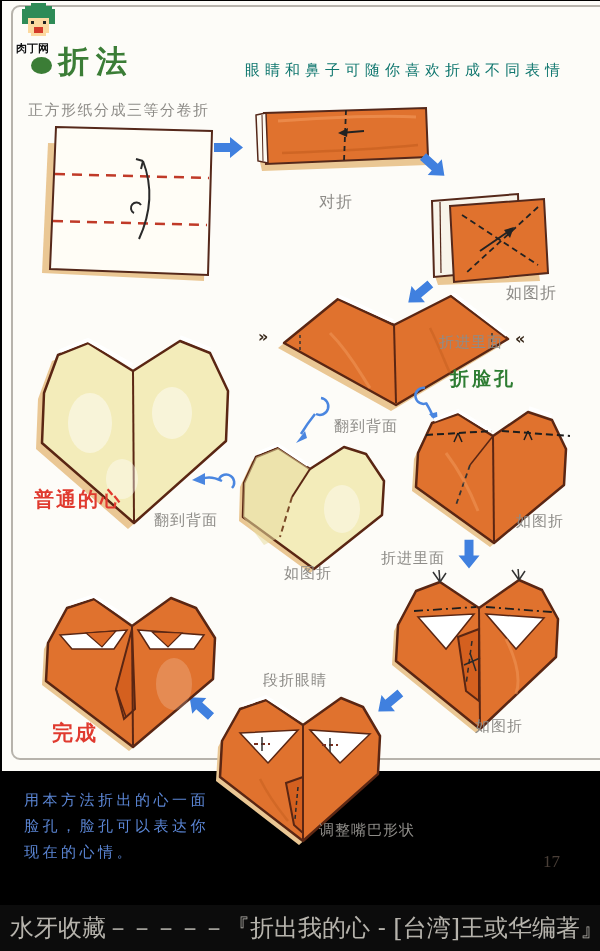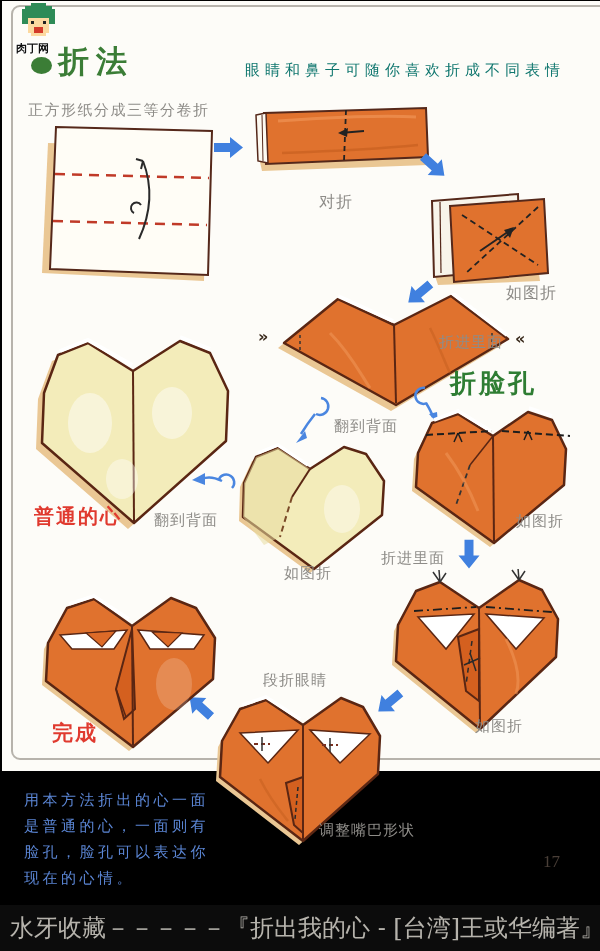--- a/index.html
+++ b/index.html
@@ -5,21 +5,21 @@
   html,body{margin:0;padding:0;}
   body{
     width:600px;height:951px;position:relative;background:#000;
     font-family:"DejaVu Sans","Liberation Sans",sans-serif;overflow:hidden;
   }
   .page{position:absolute;left:2px;top:1px;width:596px;height:770px;background:#fdfcf8;padding-left:28px;}
   .frame{position:absolute;left:9px;top:4px;right:9px;bottom:11px;border:2px solid #b7b3ac;border-radius:9px;}
   .abs{position:absolute;}
   .lbl{position:absolute;color:#8e8c88;font-size:15px;letter-spacing:1px;white-space:nowrap;}
   .lbl-big{font-size:16px;}
-  .sec{position:absolute;color:#2e7d33;font-size:26px;font-weight:bold;letter-spacing:3px;white-space:nowrap;}
+  .sec{position:absolute;color:#2e7d33;font-size:19px;font-weight:bold;letter-spacing:3px;white-space:nowrap;}
   .red{position:absolute;color:#e03a2f;font-size:20px;font-weight:bold;letter-spacing:2px;white-space:nowrap;}
   .blue-hand{position:absolute;color:#0f766e;font-family:"DejaVu Serif","Liberation Serif",serif;}
   .title{position:absolute;left:56px;top:40px;color:#3b7d36;font-size:31px;font-weight:bold;letter-spacing:7px;}
   .title-dot{position:absolute;left:29px;top:56px;width:21px;height:17px;background:#3b7d36;border-radius:50%;}
   .logo-text{position:absolute;left:14px;top:40px;font-size:11px;font-weight:bold;color:#111;
     text-shadow:-1px 0 #fff,1px 0 #fff,0 -1px #fff,0 1px #fff,1px 1px #fff,-1px -1px #fff;}
   .note{position:absolute;left:22px;top:786px;color:#5b86d5;font-size:15px;letter-spacing:3.5px;
     line-height:26px;font-family:"DejaVu Serif","Liberation Serif",serif;}
   .pagenum{position:absolute;left:541px;top:851px;color:#4a3f38;font-size:17px;
     font-family:Liberation Serif, serif;}
@@ -131,21 +131,21 @@
   <svg class="abs" style="left:28px;top:330px" width="212" height="200" viewBox="0 0 212 200">
     <polygon points="8,68 22,30 52,18 97,46 144,16 174,28 192,66 190,116 98,198 6,118" fill="#eac794"></polygon>
     <polygon points="14,62 28,24 58,12 103,40 150,10 180,22 198,60 196,110 104,192 12,112" fill="#f3ecba" stroke="#5a2613" stroke-width="2.5" stroke-linejoin="round"></polygon>
     <path d="M30,20 L58,9 L102,34" stroke="#fff" stroke-width="4" fill="none"></path>
     <path d="M150,6 L180,18" stroke="#fff" stroke-width="4" fill="none"></path>
     <path d="M103,40 L104,190" stroke="#5a2613" stroke-width="2" fill="none"></path>
     <ellipse cx="60" cy="92" rx="22" ry="30" fill="#fff" opacity=".45"></ellipse>
     <ellipse cx="142" cy="82" rx="20" ry="26" fill="#fff" opacity=".45"></ellipse>
     <ellipse cx="92" cy="148" rx="16" ry="20" fill="#fff" opacity=".4"></ellipse>
   </svg>
-  <div class="red" style="left:32px;top:485px;margin-top:17px;">普通的心</div>
+  <div class="red" style="left:32px;top:485px;">普通的心</div>
 
   <svg class="abs" style="left:186px;top:466px" width="58" height="36" viewBox="0 0 58 36">
     <path d="M31,12 a8,8 0 1,1 13,9" fill="none" stroke="#4a86e0" stroke-width="2.5"></path>
     <path d="M34,14 Q22,8 14,12" fill="none" stroke="#4a86e0" stroke-width="2.5"></path>
     <polygon points="17,6 4,13 17,18" fill="#4a86e0"></polygon>
   </svg>
   <div class="lbl" style="left:152px;top:510px;">翻到背面</div>
 
   <svg class="abs" style="left:232px;top:438px" width="160" height="138" viewBox="0 0 160 138">
     <polygon points="6,48 18,22 40,13 72,34 106,12 128,19 146,46 144,80 76,134 5,82" fill="#eac794"></polygon>
@@ -225,21 +225,20 @@
     <polygon points="118,43 148,44 134,58" fill="#dd6b28" stroke="#5a2613" stroke-width="1.2"></polygon>
     <polygon points="98,40 82,100 90,130 101,120" fill="#d4601f" stroke="#5a2613" stroke-width="2"></polygon>
     <path d="M82,100 L92,128" stroke="#5a2613" stroke-width="1.5" fill="none"></path>
     <path d="M98,37 L99,156" stroke="#5a2613" stroke-width="2" fill="none"></path>
     <ellipse cx="140" cy="95" rx="18" ry="26" fill="#fff" opacity=".18"></ellipse>
   </svg>
   <div class="red" style="left:50px;top:718px;font-size:21px;">完成</div>
 
   <div class="note">
     <div>用本方法折出的心一面</div>
-    <div>是普通的心，一面则有</div>
     <div>脸孔，脸孔可以表达你</div>
     <div>现在的心情。</div>
   </div>
 
   <div class="pagenum">17</div>
 </div>
 
 <div class="footer-bar">
   <span class="footer-text">水牙收藏－－－－－『折出我的心 - [台湾]王或华编著』</span>
 </div>

